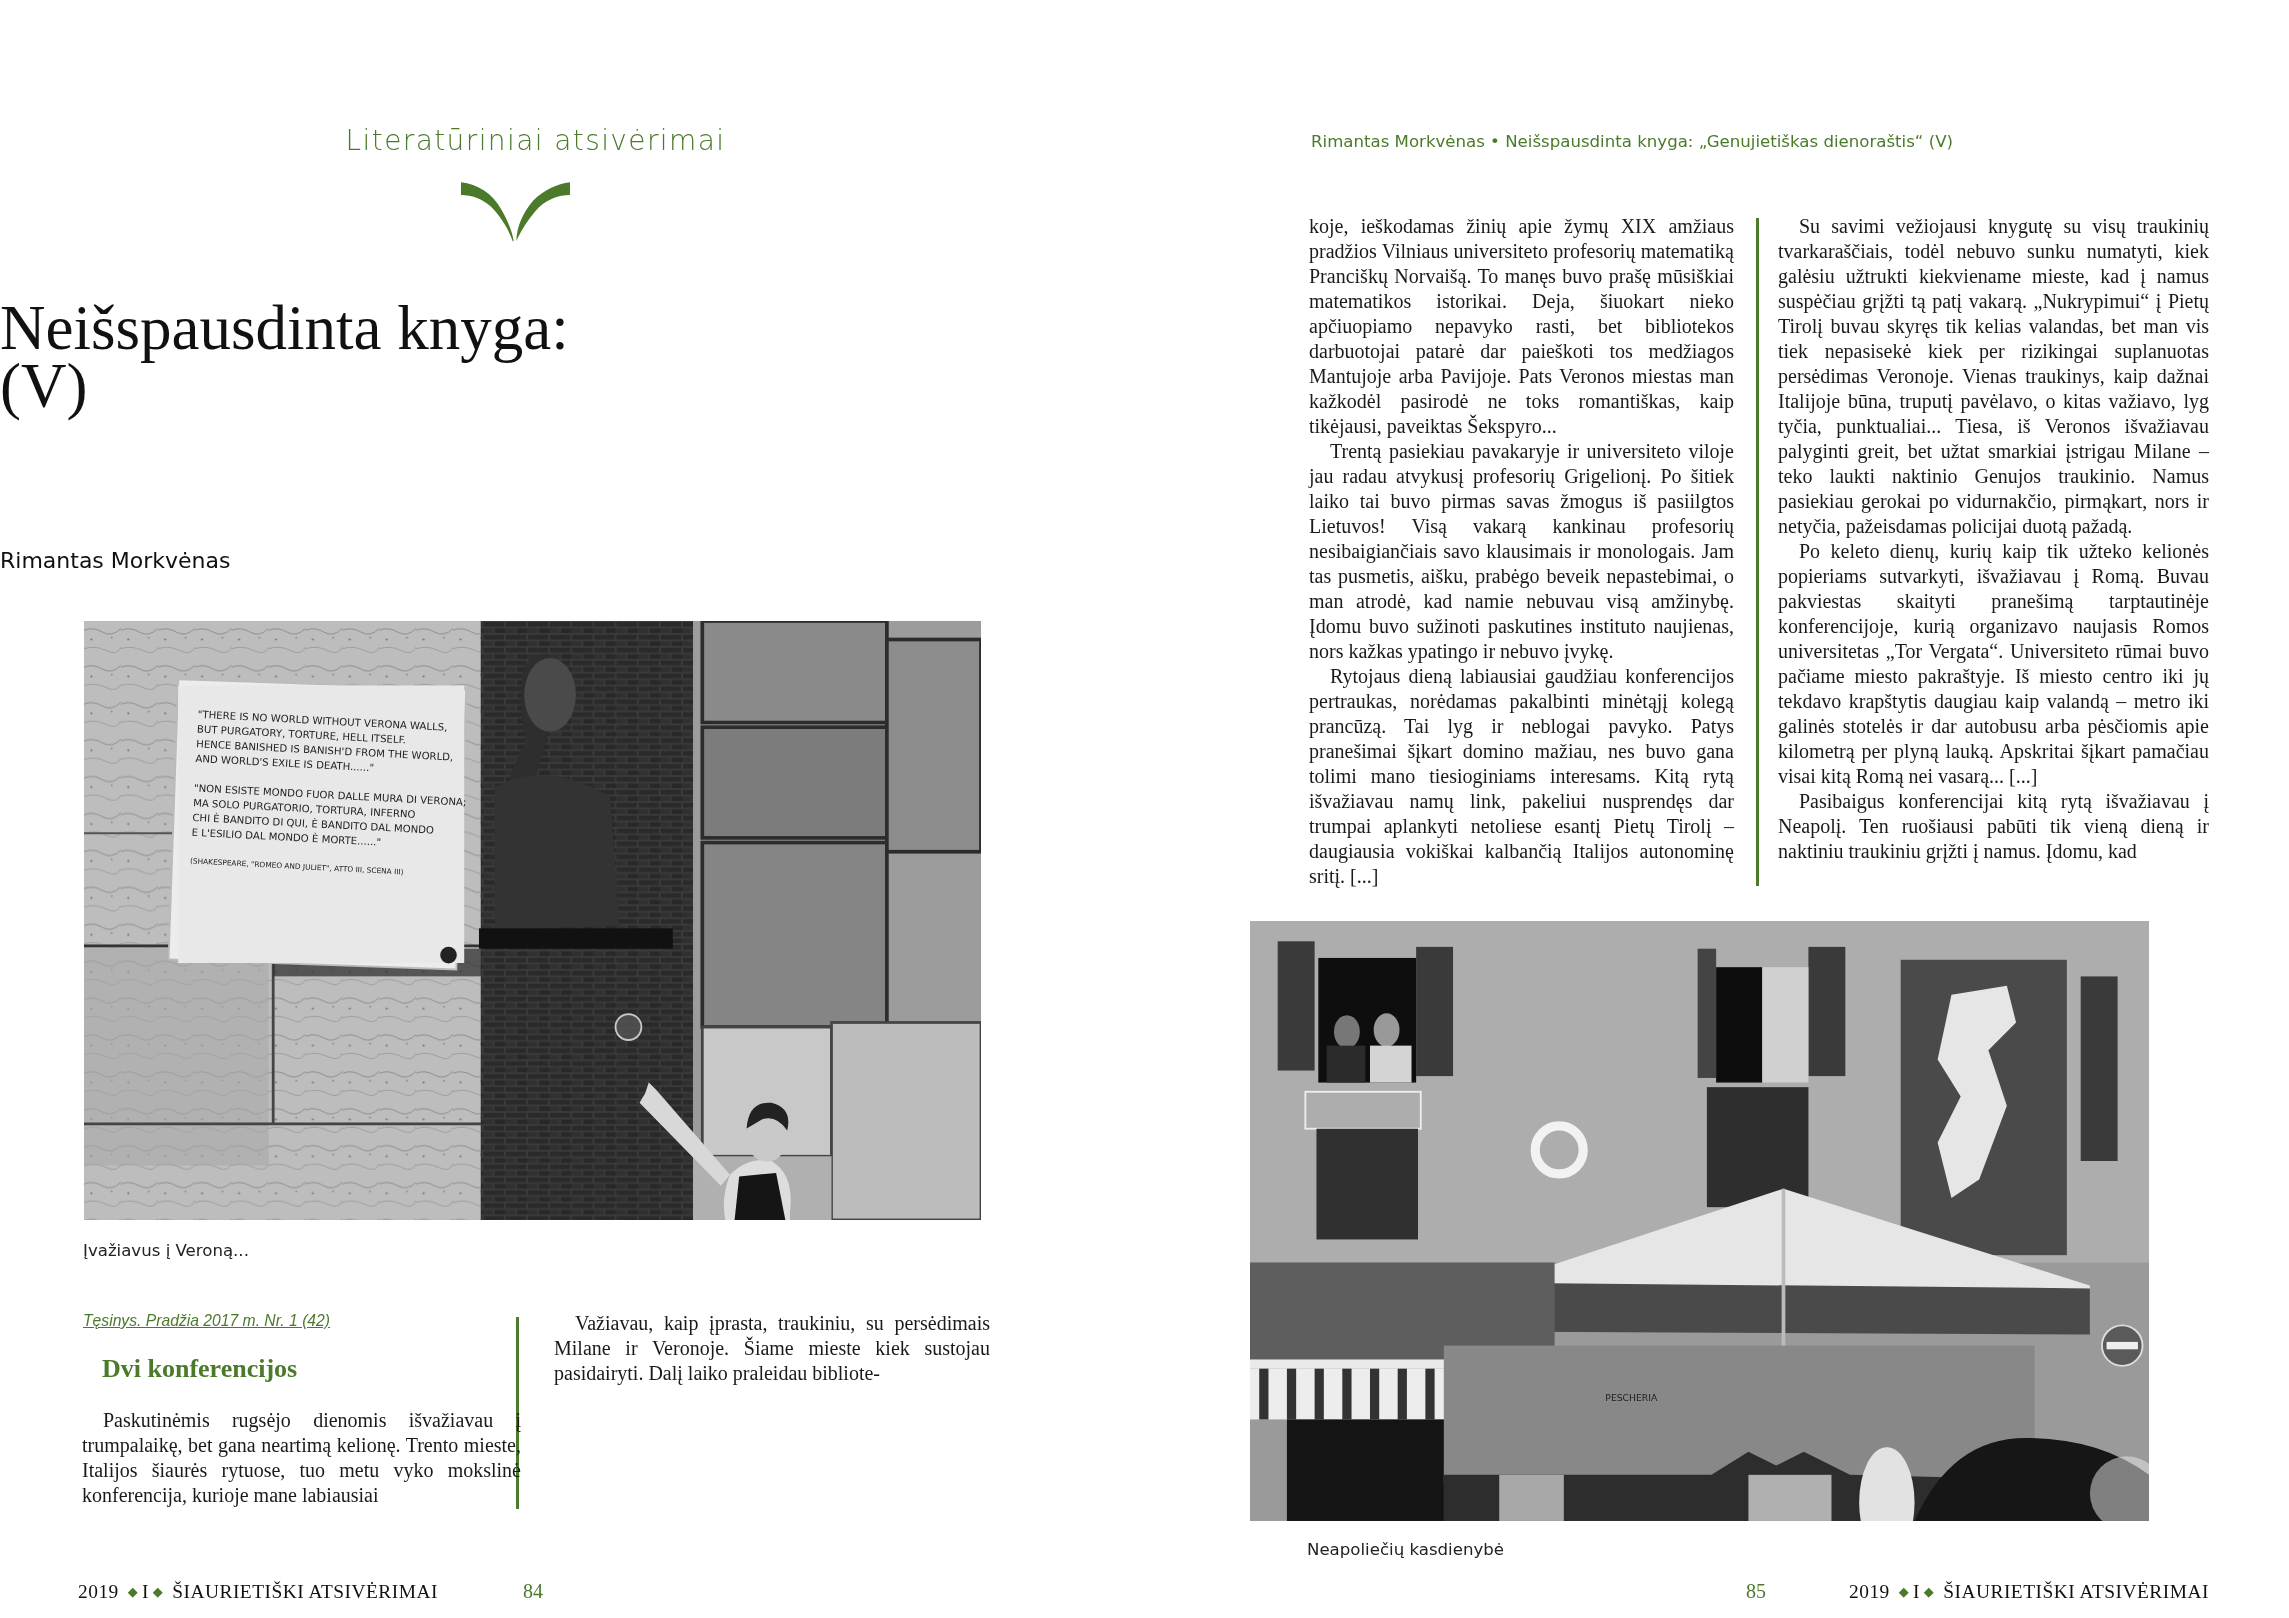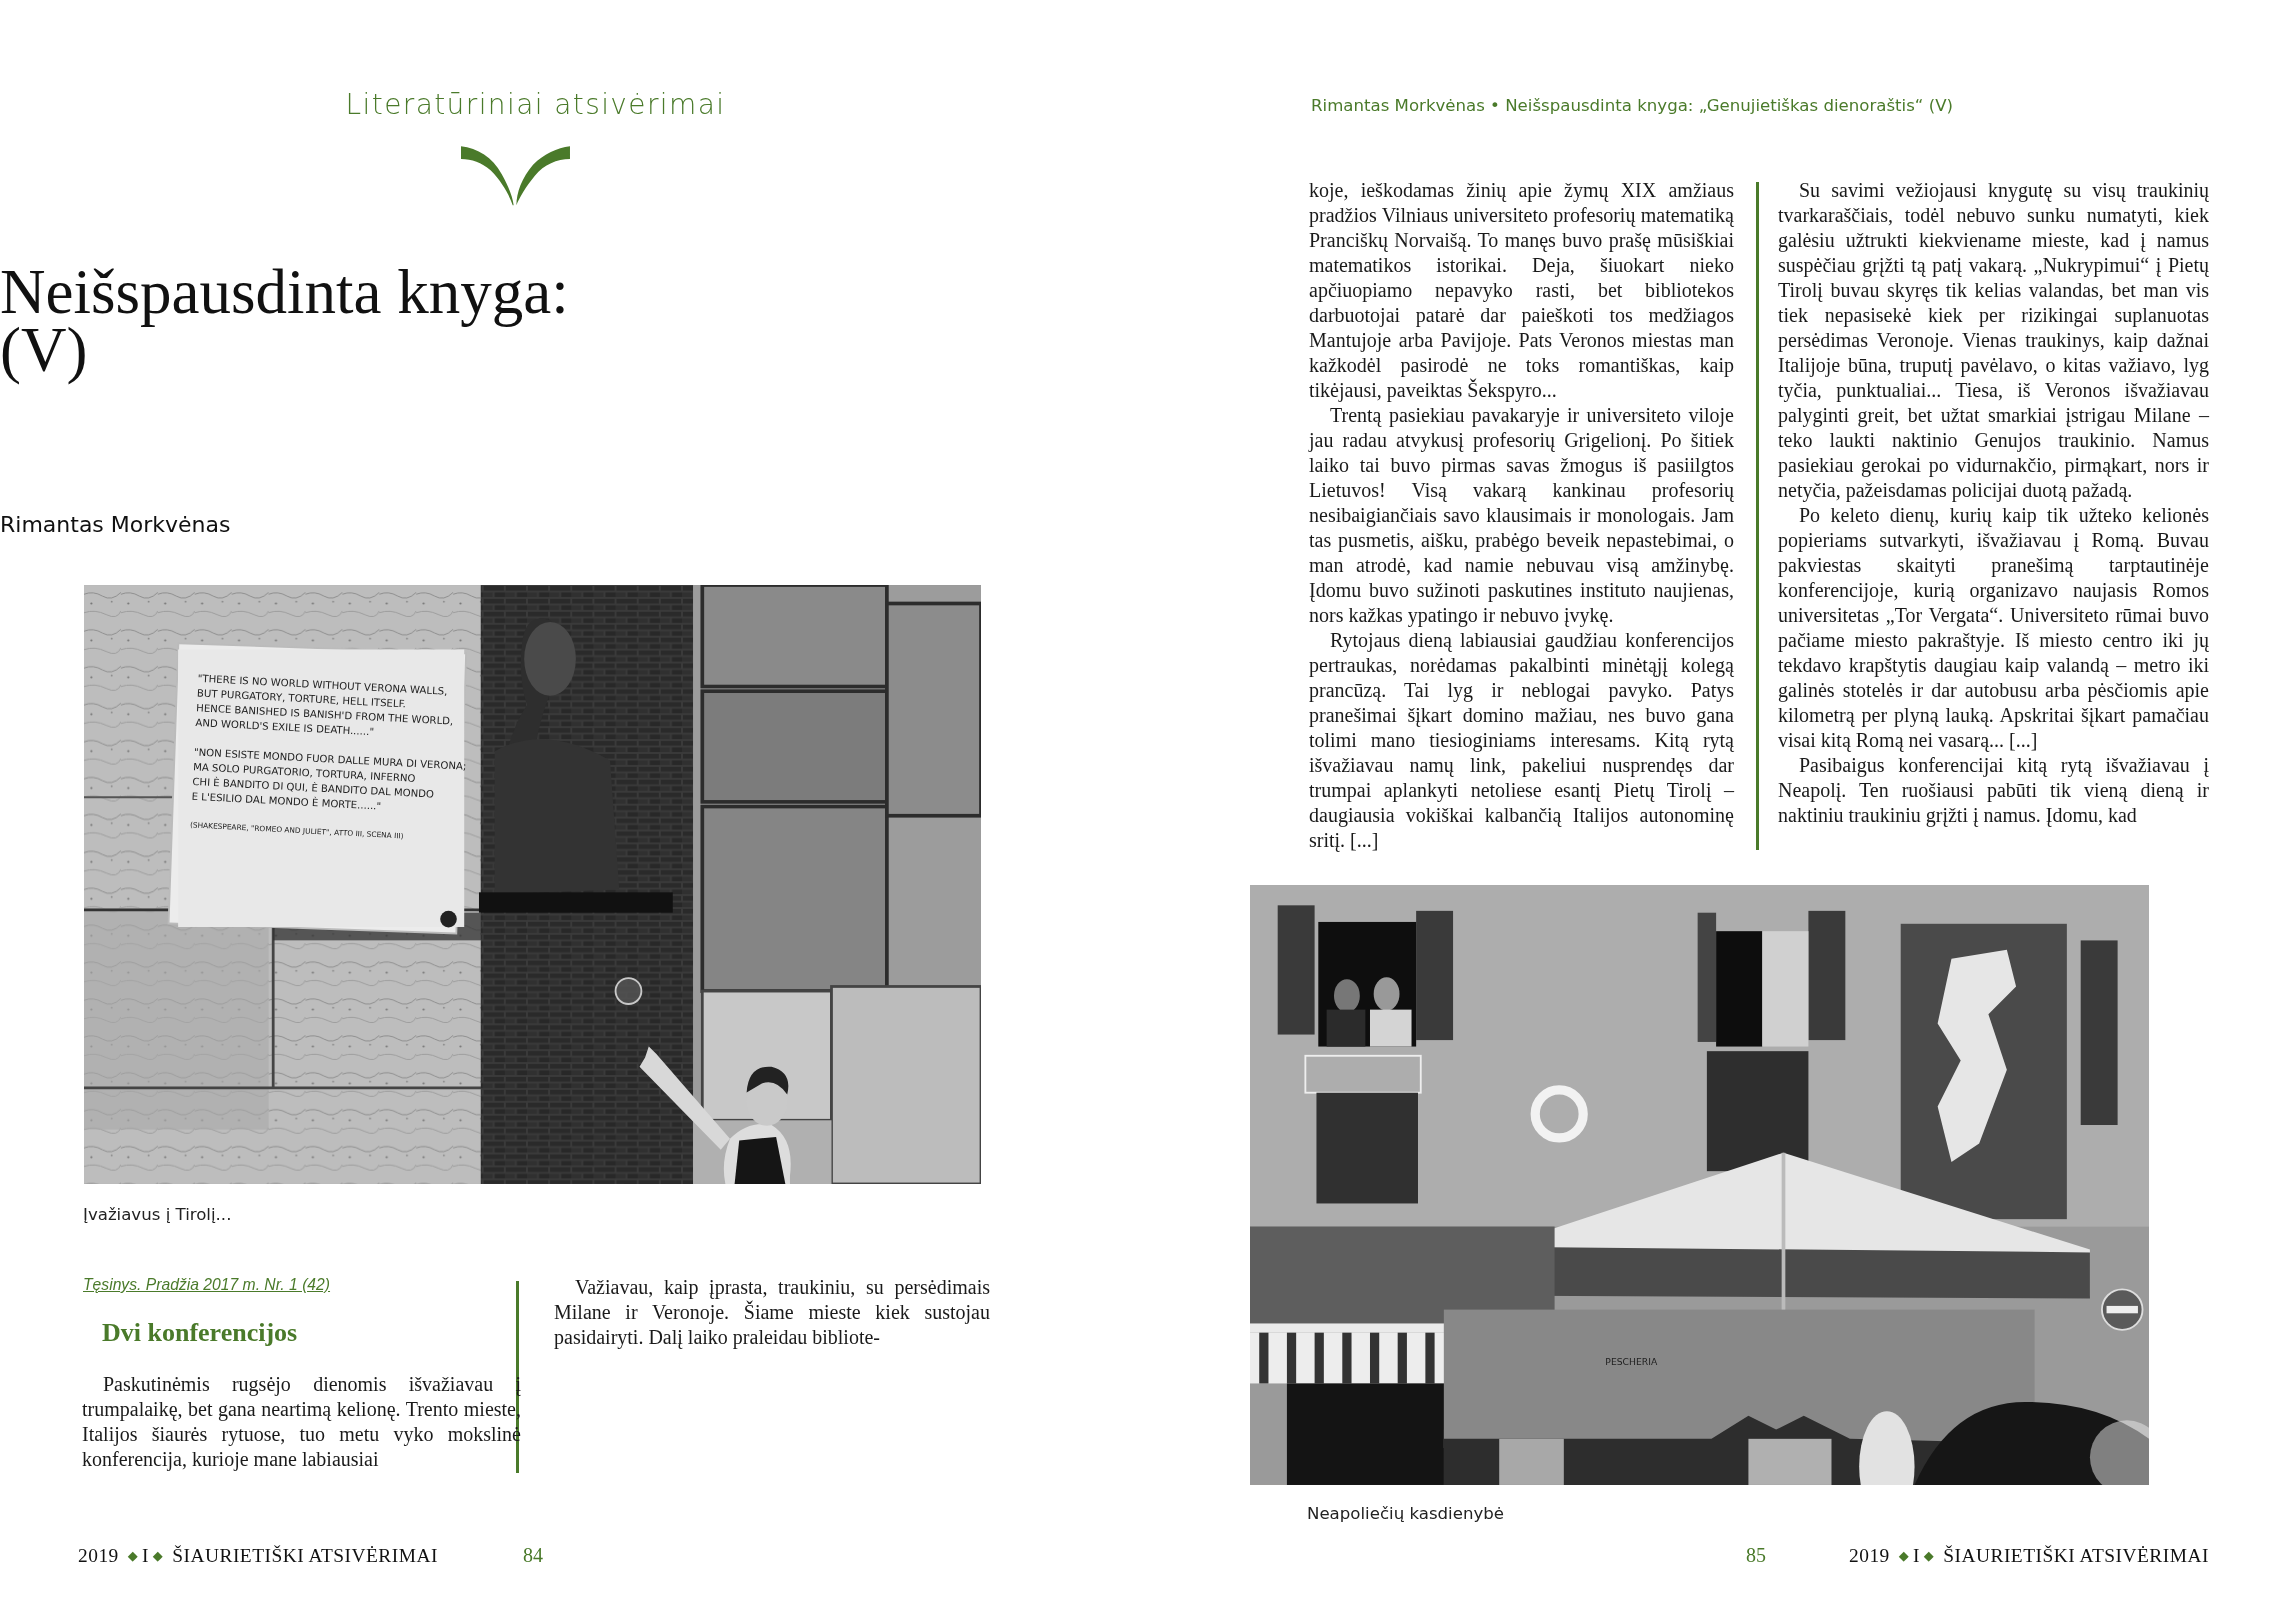--- a/index.html
+++ b/index.html
@@ -1,17 +1,17 @@
 <!DOCTYPE html>
 <html style="font-size:14.8px"><head>
 <meta charset="utf-8">
 <style>
   html, body { margin:0; padding:0; background:#ffffff; }
   body { width:2290px; height:1619px; position:relative; overflow:hidden; color:#1a1a1a; }
-  .abs { position:absolute; }
+  .abs { position:absolute;margin-top:36px; }
 
   
   #section-label { left:0; width:1071px; top:88px; text-align:center; font-size:28px; color:#4a7a2a; letter-spacing:1.4px; font-family:"DejaVu Sans", sans-serif; font-weight:300; }
   #logo { left:461px; top:146px; width:61px; width:61px; }
   #title { left:0; width:1071px; top:263px; text-align:left; font-size:63px; line-height:58px; color:#111; font-family:"Liberation Serif", serif; }
   #author { left:0; width:1071px; top:512px; font-size:22px; color:#111; font-family:"DejaVu Sans", sans-serif; }
 
   .photo { overflow:hidden; }
   #photo-verona { left:84px; top:585px; width:897px; height:599px; background:#7c7c7c; }
   #photo-naples { left:1250px; top:885px; width:899px; height:600px; background:#fdba74; }
@@ -124,21 +124,21 @@
 
     <circle cx="590" cy="440" r="14" fill="#555" stroke="#eee" stroke-width="2" opacity="0.8"></circle>
 
     <path d="M608 512 L612 500 L620 508 L700 600 L690 612 L602 522 Z" fill="#d8d8d8"></path>
     <path d="M700 600 Q720 580 745 585 Q770 600 765 640 L765 649 L695 649 Q690 625 700 600 Z" fill="#ddd"></path>
     <path d="M710 602 L750 598 L760 649 L705 649 Z" fill="#151515"></path>
     <ellipse cx="740" cy="560" rx="22" ry="26" fill="#c9c9c9"></ellipse>
     <path d="M718 550 Q720 520 745 522 Q768 528 762 552 Q750 535 735 540 Z" fill="#222"></path>
   </svg>
 </div>
-<div class="abs caption" id="caption-verona">Įvažiavus į Tirolį...</div>
+<div class="abs caption" id="caption-verona">Įvažiavus į Veroną...</div>
 
 <div class="abs" id="continuation">Tęsinys. Pradžia 2017 m. Nr. 1 (42)</div>
 <div class="abs" id="subhead">Dvi konferencijos</div>
 
 <div class="abs vrule" id="rule-left"></div>
 
 <div class="abs col" id="col-l1">
   <p>Paskutinėmis rugsėjo dienomis išvažiavau į trumpalaikę, bet gana neartimą kelionę. Trento mieste, Italijos šiaurės rytuose, tuo metu vyko mokslinė konferencija, kurioje mane labiausiai</p>
 </div>
 <div class="abs col" id="col-l2">

